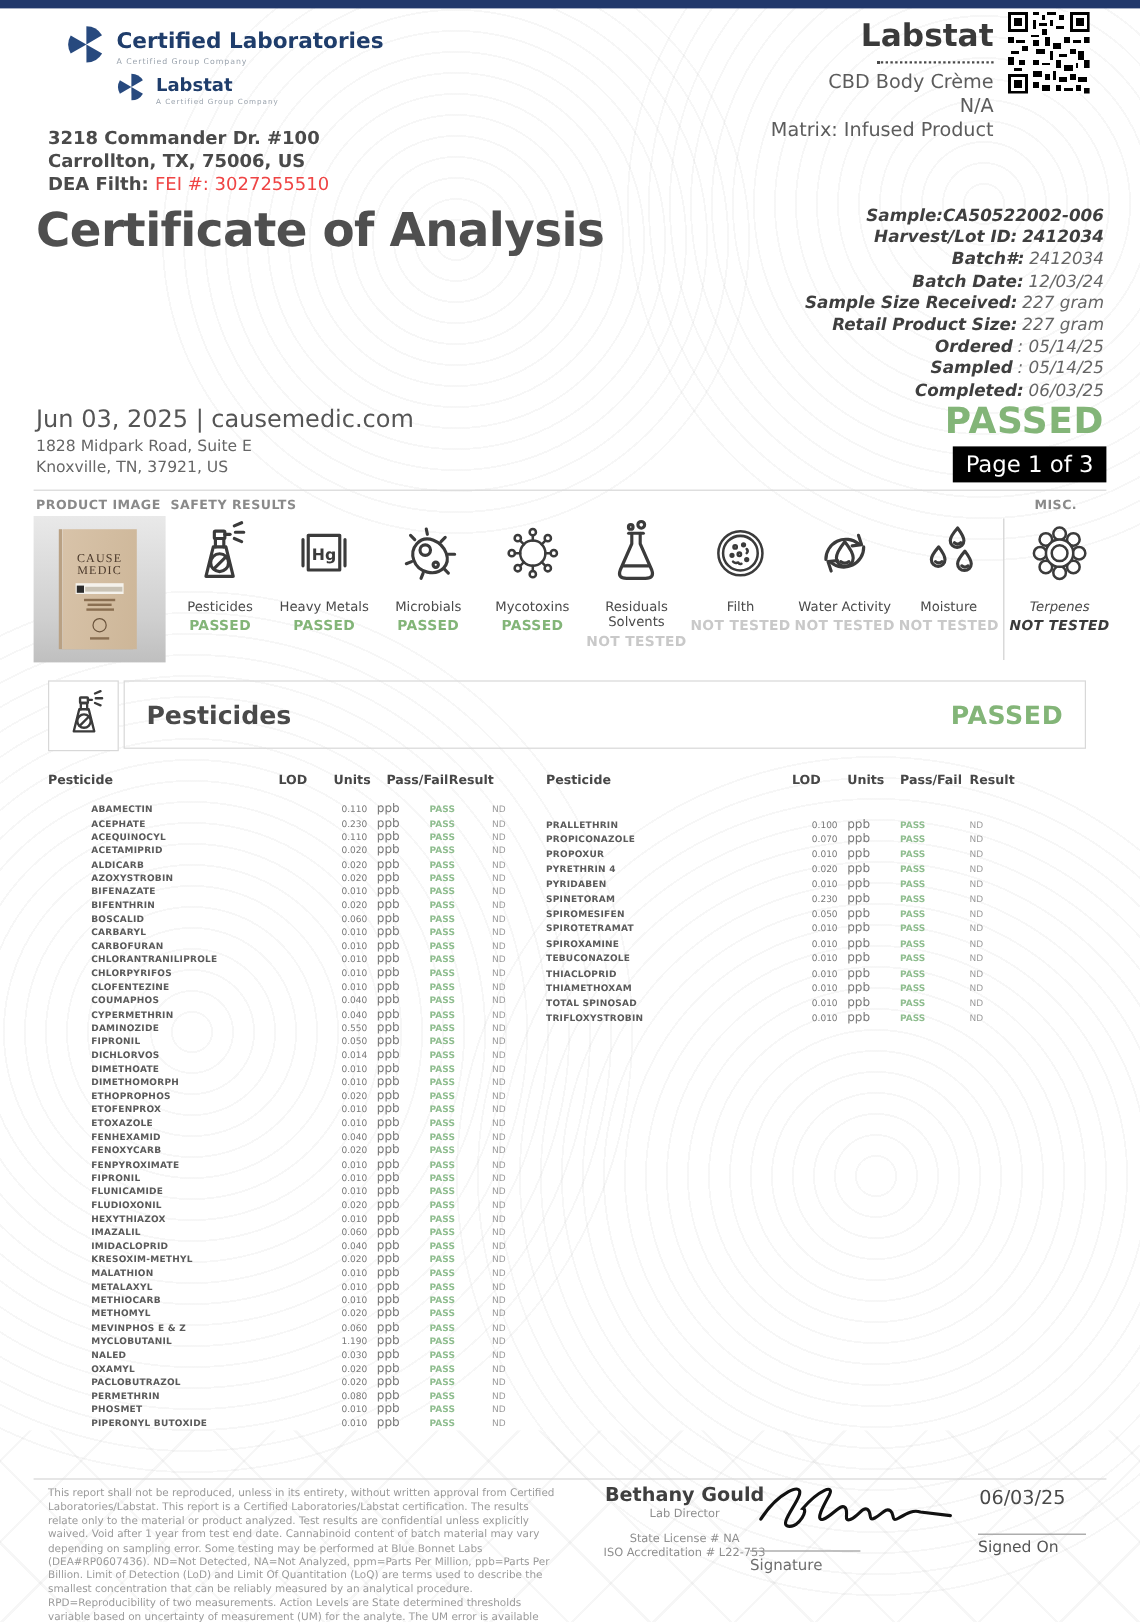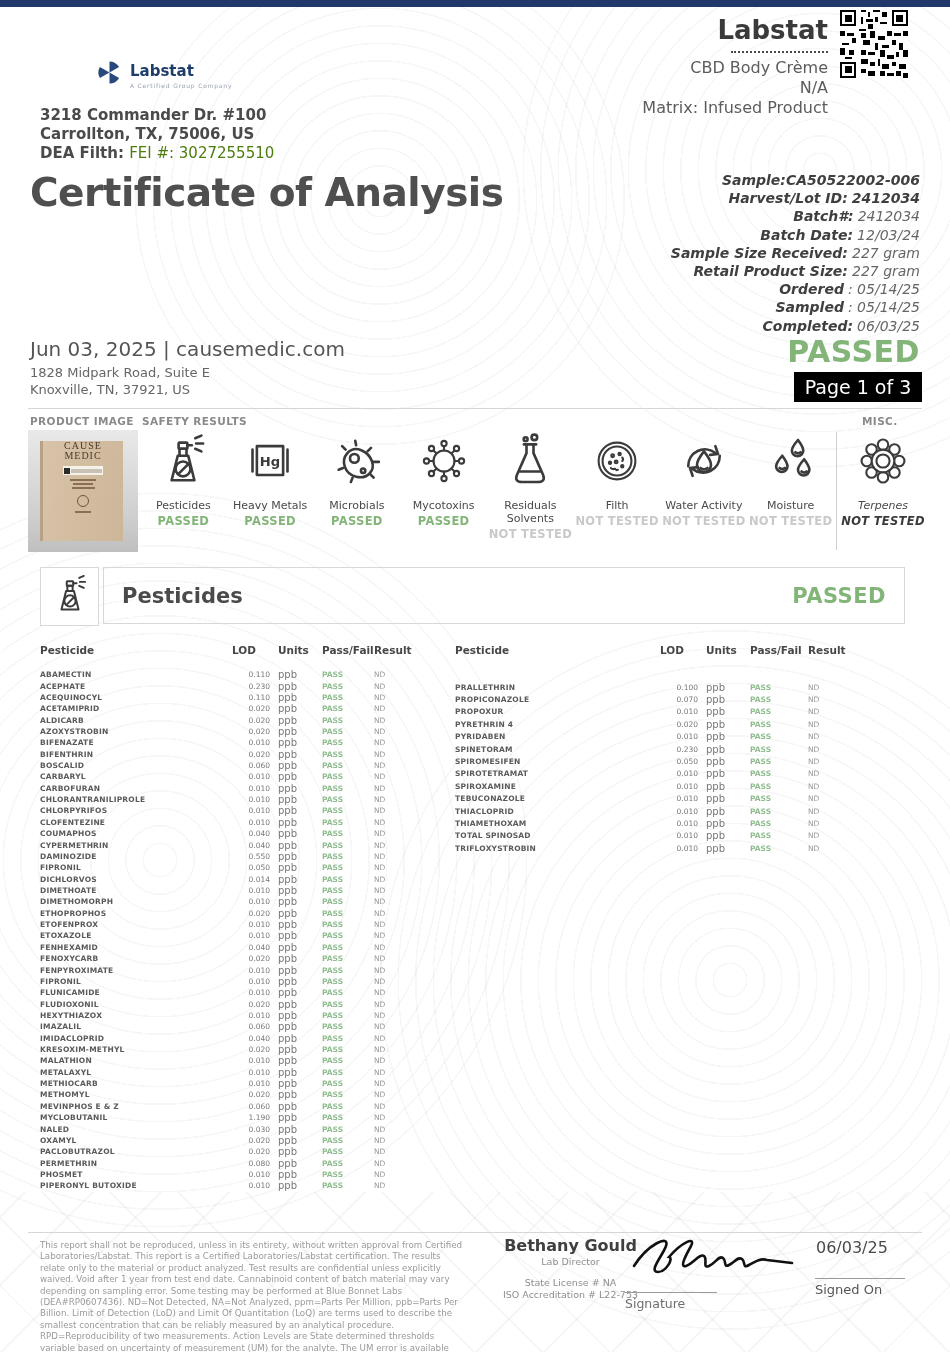--- a/index.html
+++ b/index.html
@@ -15,21 +15,21 @@
   .gui.hatch{left:0;bottom:0;width:950px;height:160px;border-radius:0;
     background:repeating-linear-gradient(45deg,rgba(0,0,0,0) 0 46px,rgba(90,90,90,.05) 46px 48px),
                repeating-linear-gradient(-45deg,rgba(0,0,0,0) 0 46px,rgba(90,90,90,.05) 46px 48px);}
   .z{position:absolute;z-index:2;}
   
   .topbar{left:0;top:0;width:950px;height:7px;background:#21386b;}
   .logo-row{display:flex;align-items:flex-start;gap:8px;}
   .logo-name{font-weight:bold;color:#1f3d6b;line-height:1;}
   .logo-tag{color:#9aa3ad;letter-spacing:.8px;margin-top:3px;}
   .addr{font-weight:bold;font-size:15px;line-height:19px;color:#4a4a4a;}
-  .addr .val{font-weight:normal;color:#4d7c0f;}
+  .addr .val{font-weight:normal;color:#ef4444;}
   .brandblock{right:122px;top:16px;text-align:right;width:300px;}
   .brand-title{font-size:26px;font-weight:bold;color:#3a3a3a;line-height:1.1;}
   .brand-dots{border-bottom:2px dotted #4a4a4a;width:97px;margin:6px 0 5px auto;}
   .brand-line{font-size:16px;color:#5c5c5c;line-height:20px;}
   .qr{position:absolute;right:42px;top:10px;width:68px;height:68px;}
   
   .coa-title{left:30px;top:170px;font-size:39px;font-weight:bold;color:#4f4f4f;letter-spacing:-.5px;}
   .sampleinfo{right:30px;top:171px;text-align:right;font-size:14px;line-height:18.2px;font-style:italic;}
   .sampleinfo .lab{font-weight:bold;color:#3f3f3f;}
   .sampleinfo .val{color:#666;margin-left:4px;}
@@ -37,22 +37,22 @@
   .passed-big{right:30px;top:334px;font-size:30px;font-weight:bold;color:#83b578;letter-spacing:.5px;}
   .pagebox{right:28px;top:372px;width:128px;height:30px;background:#000;color:#fff;
            display:flex;align-items:center;justify-content:center;font-size:19px;}
   .dateline{left:30px;top:337px;font-size:20px;color:#555;}
   .claddr{left:30px;font-size:13px;color:#666;line-height:17px;}
   .hr{left:28px;width:894px;height:1px;background:#d6d6d6;}
   
   .slabel{font-size:10.5px;font-weight:bold;color:#8a8a8a;letter-spacing:.4px;}
   .photo{left:28px;top:430px;width:110px;height:122px;background:linear-gradient(#e9e9e9,#cfcfcf 70%,#bfbfbf);
          display:flex;align-items:center;justify-content:center;}
-  .pbox{width:80px;height:100px;background:linear-gradient(100deg,#d8c3a9,#cdb698);box-shadow:-3px 0 0 #b9a184;
-        text-align:center;padding-top:0;box-sizing:border-box;}
+  .pbox{width:62px;height:100px;background:linear-gradient(100deg,#d8c3a9,#cdb698);box-shadow:-3px 0 0 #b9a184;
+        text-align:center;padding-top:20px;box-sizing:border-box;}
   .pbox .bt{font-family:"Liberation Serif",serif;font-size:10px;letter-spacing:1px;color:#4a382a;line-height:10px;}
   .pbox .lbl{width:40px;height:9px;background:#f5f2ec;margin:5px auto 4px;display:flex;align-items:center;gap:1px;padding:1px;box-sizing:border-box;}
   .pbox .lbl i{display:block;width:6px;height:6px;background:#2b2b2b;}
   .pbox .lbl b{display:block;flex:1;height:4px;background:#c9c2b4;}
   .pbox .tl{width:26px;height:2px;background:#8a6f52;margin:2px auto;}
   .pbox .emb{width:10px;height:10px;border:1.5px solid #6b543c;border-radius:50%;margin:6px auto 4px;}
   .srow{left:140px;top:429px;width:694px;display:flex;}
   .scell{flex:1;text-align:center;padding-top:4px;}
   .sicon svg{width:56px;height:56px;}
   .sname{font-size:11px;color:#4a4a4a;margin-top:6px;}
@@ -68,21 +68,21 @@
   .seciconbox svg{width:42px;height:42px;}
   .secbox{left:103px;top:567px;width:802px;height:57px;border:1px solid #d8d8d8;background:transparent;
           display:flex;align-items:center;justify-content:space-between;padding:0 18px;box-sizing:border-box;}
   .sectitle{font-size:21px;font-weight:bold;color:#4a4a4a;}
   .secstatus{font-size:21px;font-weight:bold;color:#83b578;letter-spacing:.5px;}
   
   .thead{display:grid;font-size:10.5px;font-weight:bold;color:#474747;}
   .tl .thead,.tl .prow{grid-template-columns:192px 46px 44px 52px 36px;}
   .tr2 .thead,.tr2 .prow{grid-template-columns:205px 46px 44px 58px 36px;}
   .prow{display:grid;align-items:center;}
-  .tl .prow{height:11.37px;}
+  .tl .prow{height:11.37px;margin-left:36px;}
   .tr2 .prow{height:12.4px;}
   .prow span,.thead span{white-space:nowrap;overflow:visible;}
   .c0{font-size:7.5px;font-weight:bold;color:#5a5a5a;letter-spacing:.2px;}
   .c1{font-size:7.5px;color:#787878;text-align:right;padding-right:8px;}
   .h1{text-align:right;padding-right:24px;}
   .c2{font-size:10px;color:#787878;}
   .c3{font-size:7.5px;font-weight:bold;color:#8fbd8f;}
   .c4{font-size:7.5px;color:#9a9a9a;}
   .tl{left:40px;top:644px;width:380px;}
   .tr2{left:455px;top:644px;width:400px;}
@@ -109,20 +109,39 @@
 <div class="page">
 
   <div class="gui rings x1"></div>
   <div class="gui rings x2"></div>
   <div class="gui rings x3"></div>
   <div class="gui rings x4"></div>
   <div class="gui hatch"></div>
 
   <div class="z topbar"></div>
 
+  <div class="z logo-row" style="left:55px;top:20px;">
+    <span>
+      <svg width="34" height="34" viewBox="0 0 36 36">
+          <g fill="#27497e">
+        <path d="M18 2 A16 16 0 0 1 31.8 10 L18 18 Z"></path>
+        <g transform="rotate(120 18 18)">
+              <path d="M18 2 A16 16 0 0 1 31.8 10 L18 18 Z"></path>
+            </g>
+        <g transform="rotate(240 18 18)">
+              <path d="M18 2 A16 16 0 0 1 31.8 10 L18 18 Z"></path>
+            </g>
+      </g>
+        </svg>
+    </span>
+    <span>
+      <div class="logo-name" style="font-size:18px;margin-top:6px;">Certified Laboratories</div>
+      <div class="logo-tag" style="font-size:6.5px;">A Certified Group Company</div>
+    </span>
+  </div>
 
   <div class="z logo-row" style="left:97px;top:60px;">
     <span>
       <svg width="25" height="25" viewBox="0 0 36 36">
           <g fill="#27497e">
         <path d="M18 2 A16 16 0 0 1 31.8 10 L18 18 Z"></path>
         <g transform="rotate(120 18 18)">
               <path d="M18 2 A16 16 0 0 1 31.8 10 L18 18 Z"></path>
             </g>
         <g transform="rotate(240 18 18)">

